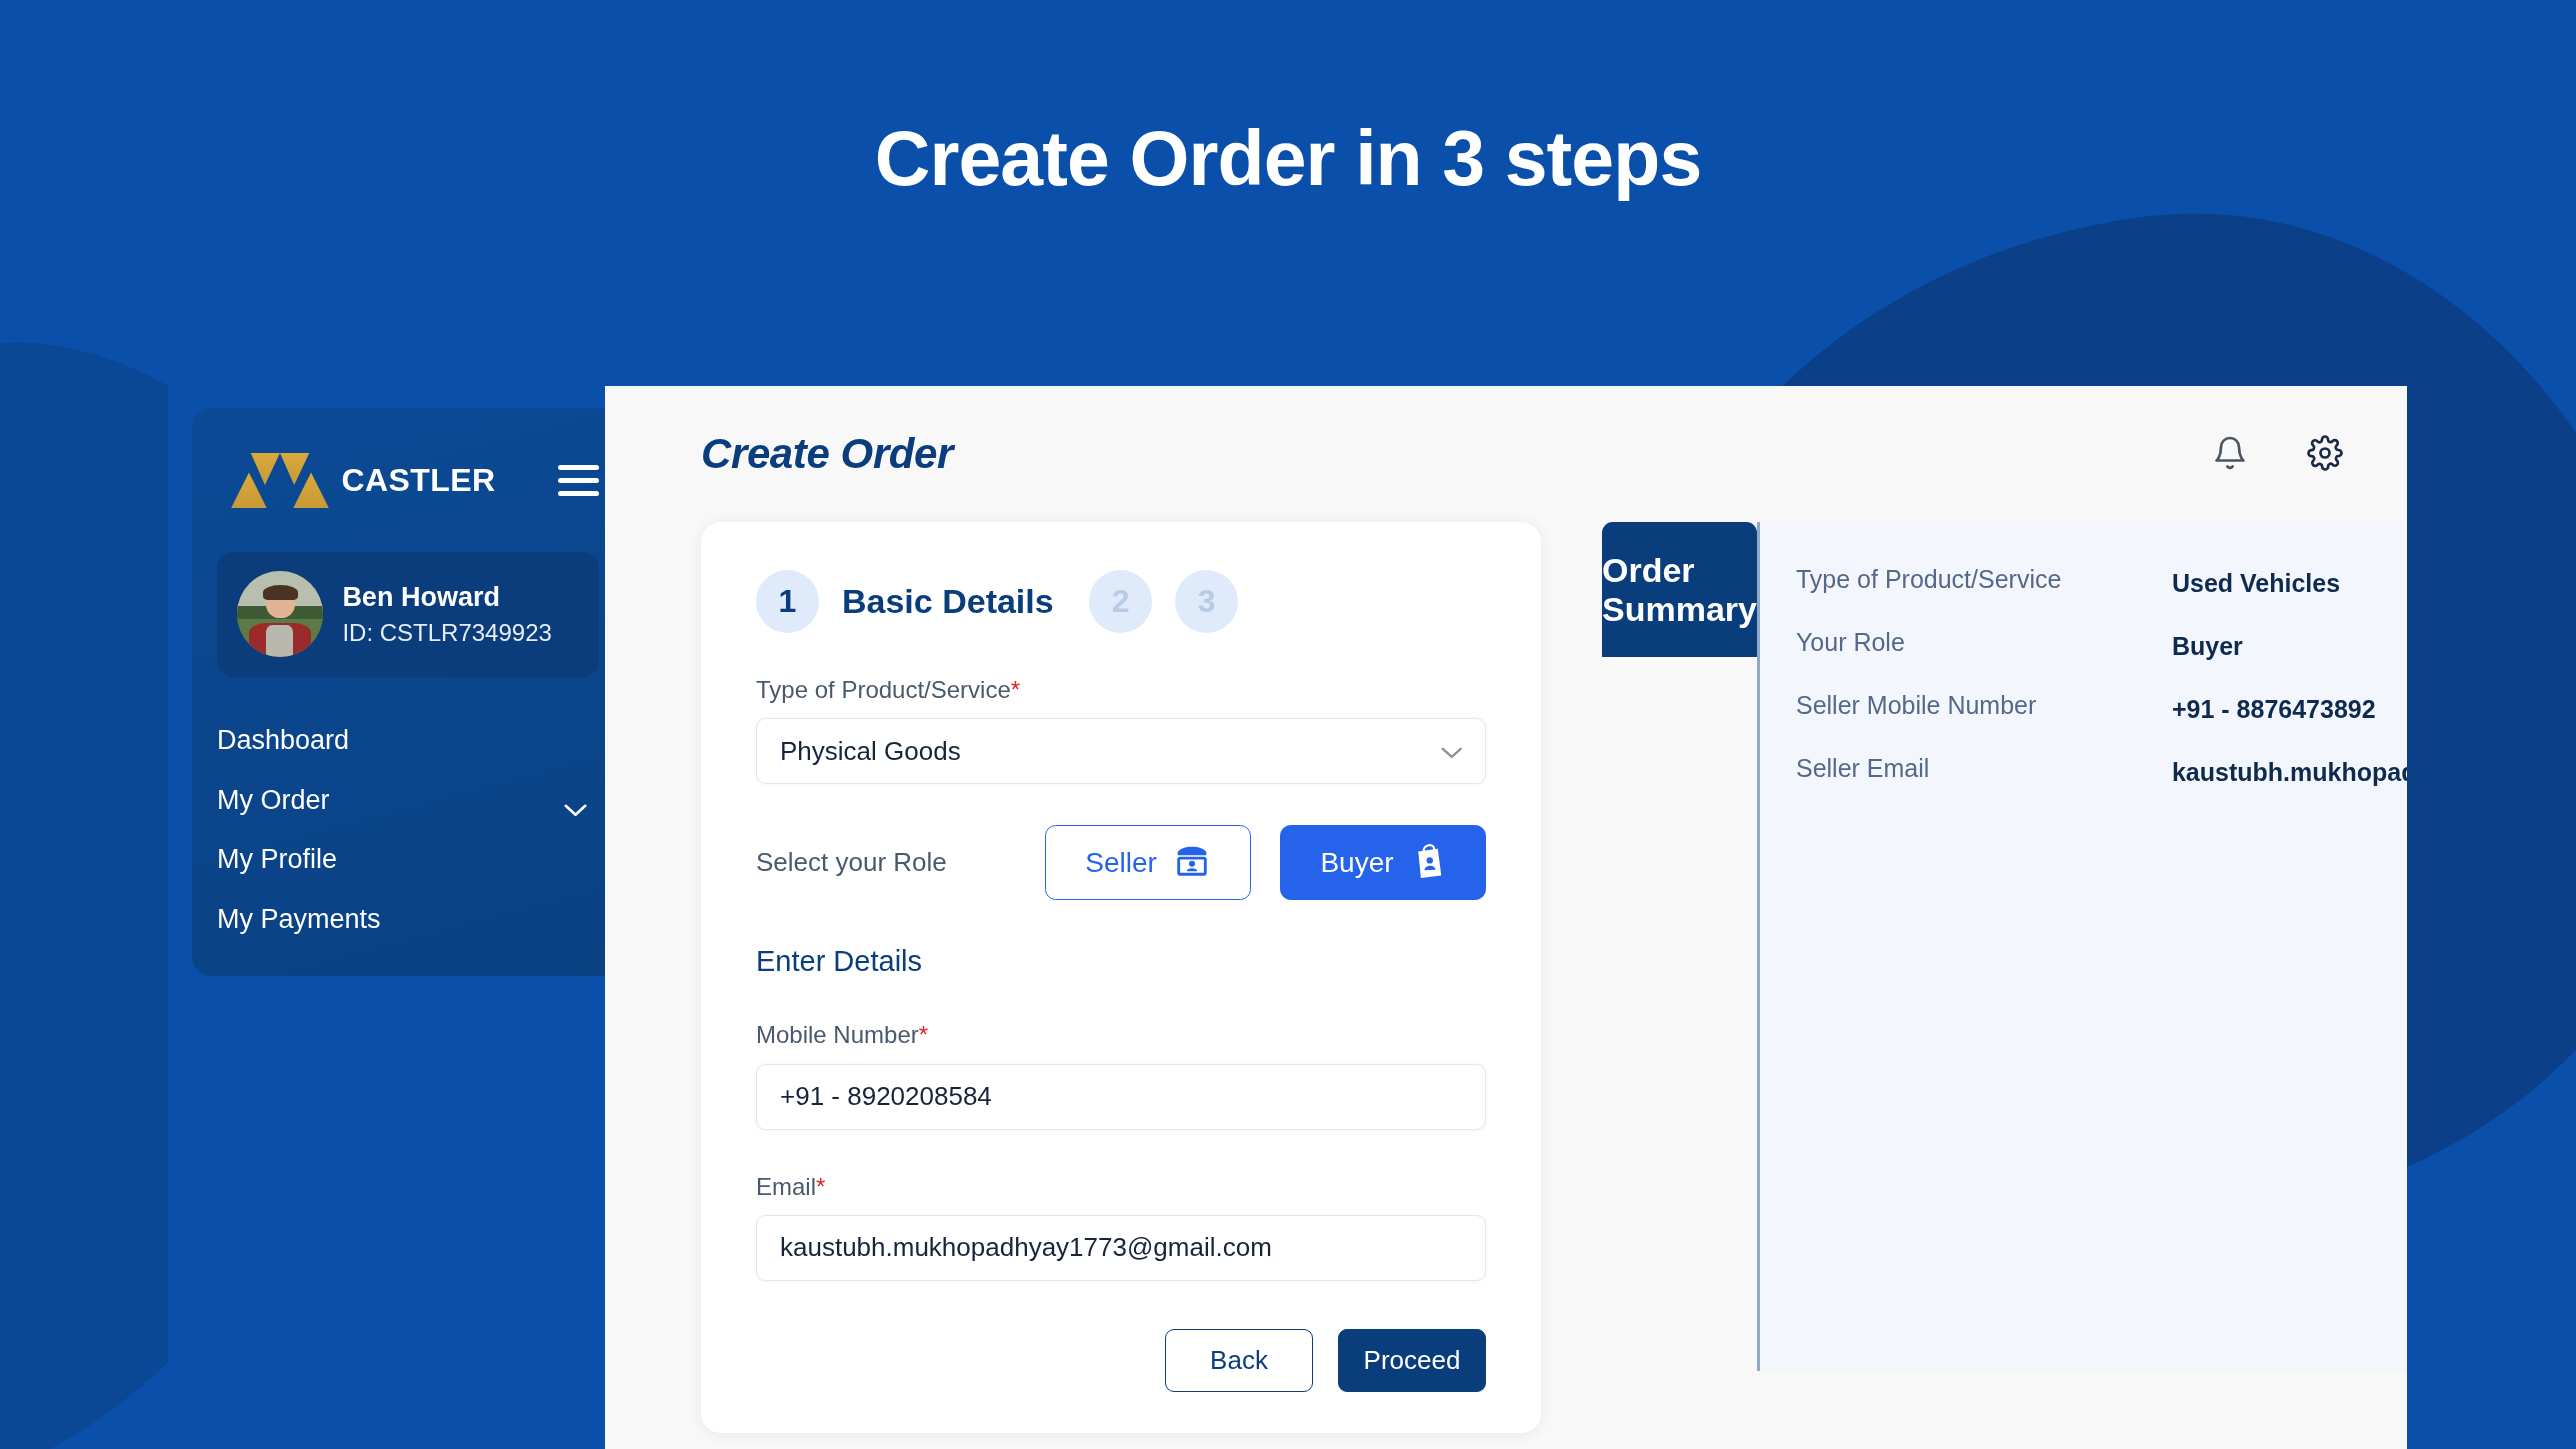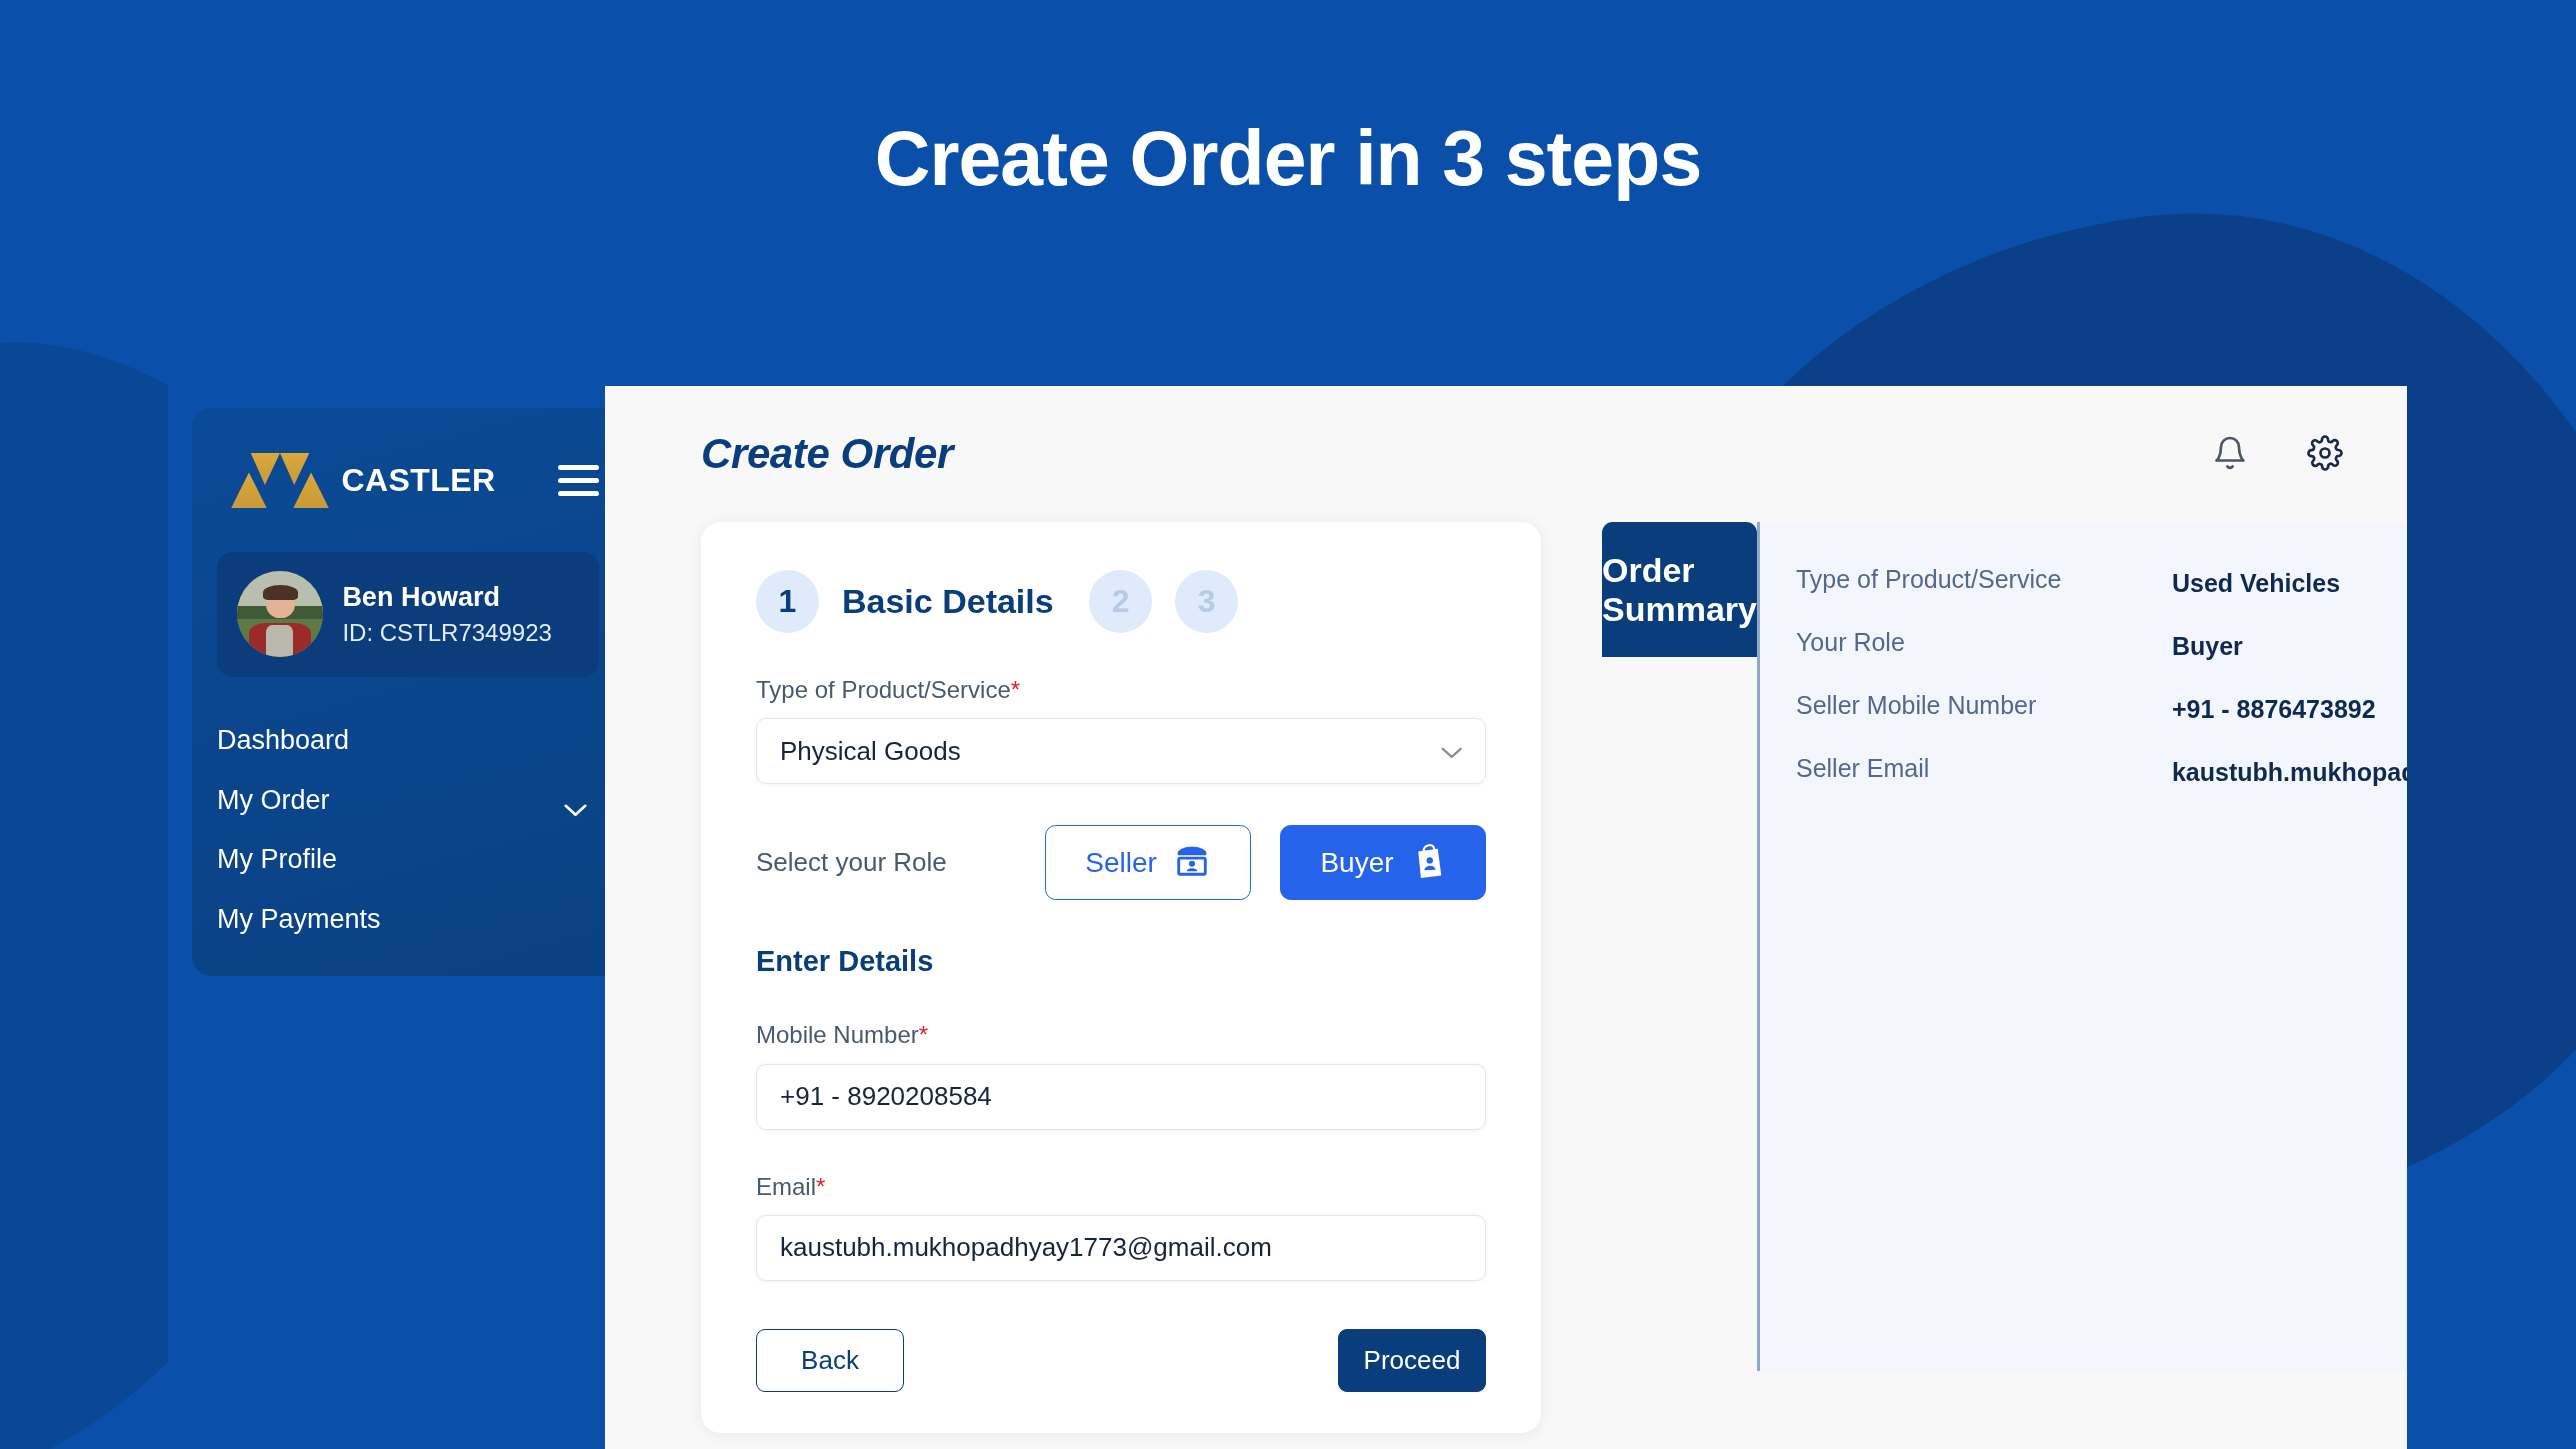--- a/index.html
+++ b/index.html
@@ -180,25 +180,25 @@
   .role-btns { margin-left: auto; display: flex; gap: 29px; }
   .role-btn {
     width: 206px; height: 75px; border-radius: 10.7px;
     display: flex; align-items: center; justify-content: center;
     gap: 16px; font-size: 28px; cursor: pointer;
   }
   .role-btn.outline { background: #fff; border: 1.8px solid #2563eb; color: #2563eb; }
   .role-btn.filled { background: #2563eb; border: 1.8px solid #2563eb; color: #ffffff; }
 
   .section-head {
-    font-size: 29px; font-weight: bold; color: #0a3d7c; margin-top: 45px;
+    font-size: 29px; font-weight: normal; color: #0a3d7c; margin-top: 45px;
   }
 
   .card-actions {
-    display: flex; justify-content: space-between; gap: 25px;
+    display: flex; justify-content: flex-end; gap: 25px;
     margin-top: 48px; padding-bottom: 41px;
   }
   .btn {
     width: 148px; height: 63px; border-radius: 9px;
     display: flex; align-items: center; justify-content: center;
     font-size: 26px; cursor: pointer;
   }
   .btn-secondary { background: #ffffff; border: 1.8px solid #0a3d7c; color: #0a3d7c; }
   .btn-primary { background: #0a3d7c; border: 1.8px solid #0a3d7c; color: #ffffff; }
 

